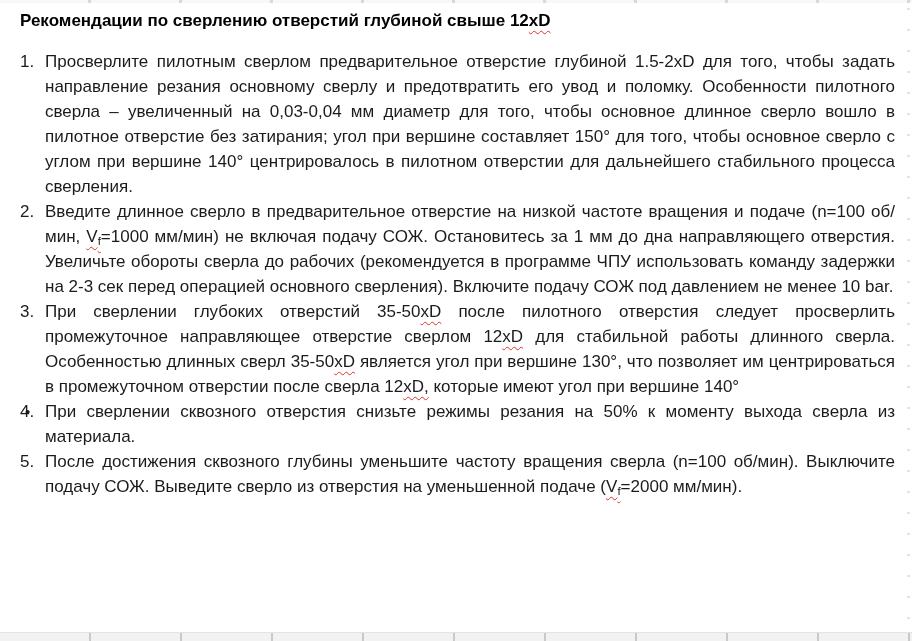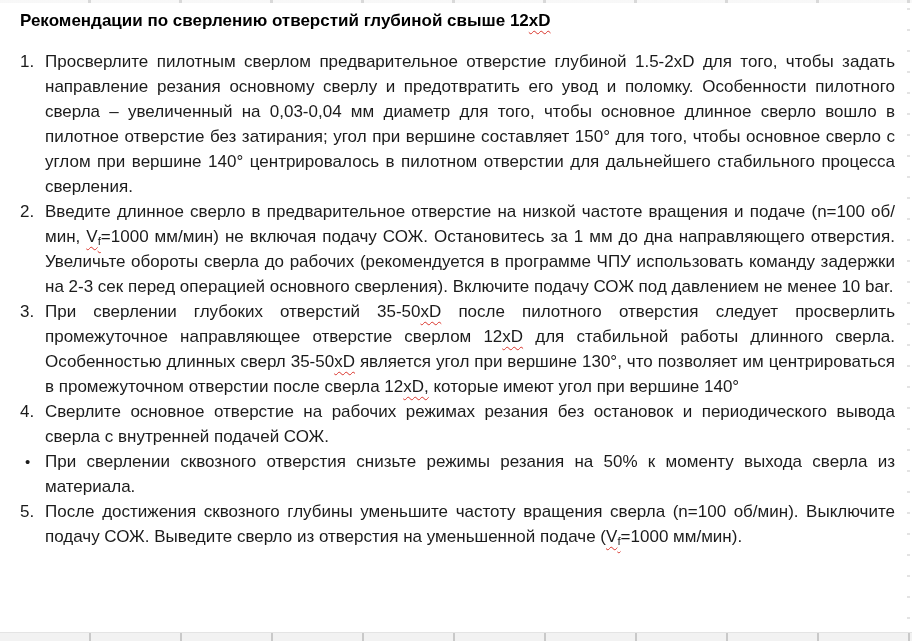--- a/index.html
+++ b/index.html
@@ -114,29 +114,28 @@
     <span class="item-text"><span>Введите длинное сверло в предварительное отверстие на низкой частоте вращения и подаче (n=100 об/мин, </span><span class="spell">V</span><sub class="spell">f</sub><span>=1000 мм/мин) не включая подачу СОЖ. Остановитесь за 1 мм до дна направляющего отверстия. Увеличьте обороты сверла до рабочих (рекомендуется в программе ЧПУ использовать команду задержки на 2-3 сек перед операцией основного сверления). Включите подачу СОЖ под давлением не менее 10 bar.</span></span>
   </div>
 
   <div class="item">
     <span class="marker">3.</span>
     <span class="item-text"><span>При сверлении глубоких отверстий 35-50</span><span class="spell">xD</span><span> после пилотного отверстия следует просверлить промежуточное направляющее отверстие сверлом 12</span><span class="spell">xD</span><span> для стабильной работы длинного сверла. Особенностью длинных сверл 35-50</span><span class="spell">xD</span><span> является угол при вершине 130°, что позволяет им центрироваться в промежуточном отверстии после сверла 12</span><span class="spell">xD,</span><span> которые имеют угол при вершине 140°</span></span>
   </div>
 
   <div class="item">
     <span class="marker">4.</span>
-    <span class="item-text"><span>Сверлите основное отверстие на рабочих режимах резания без остановок и периодического вывода сверла с внутренней подачей СОЖ.</span></span>
   </div>
 
   <div class="item">
     <span class="marker bullet">•</span>
     <span class="item-text"><span>При сверлении сквозного отверстия снизьте режимы резания на 50% к моменту выхода сверла из материала.</span></span>
   </div>
 
   <div class="item">
     <span class="marker">5.</span>
-    <span class="item-text"><span>После достижения сквозного глубины уменьшите частоту вращения сверла (n=100 об/мин). Выключите подачу СОЖ. Выведите сверло из отверстия на уменьшенной подаче (</span><span class="spell">V</span><sub class="spell">f</sub><span>=1000 мм/мин).</span></span>
+    <span class="item-text"><span>После достижения сквозного глубины уменьшите частоту вращения сверла (n=100 об/мин). Выключите подачу СОЖ. Выведите сверло из отверстия на уменьшенной подаче (</span><span class="spell">V</span><sub class="spell">f</sub><span>=2000 мм/мин).</span></span>
   </div>
 </div>
   </div>
 
   <div class="bottom-ruler"></div>
 </div>
 
 </body></html>

